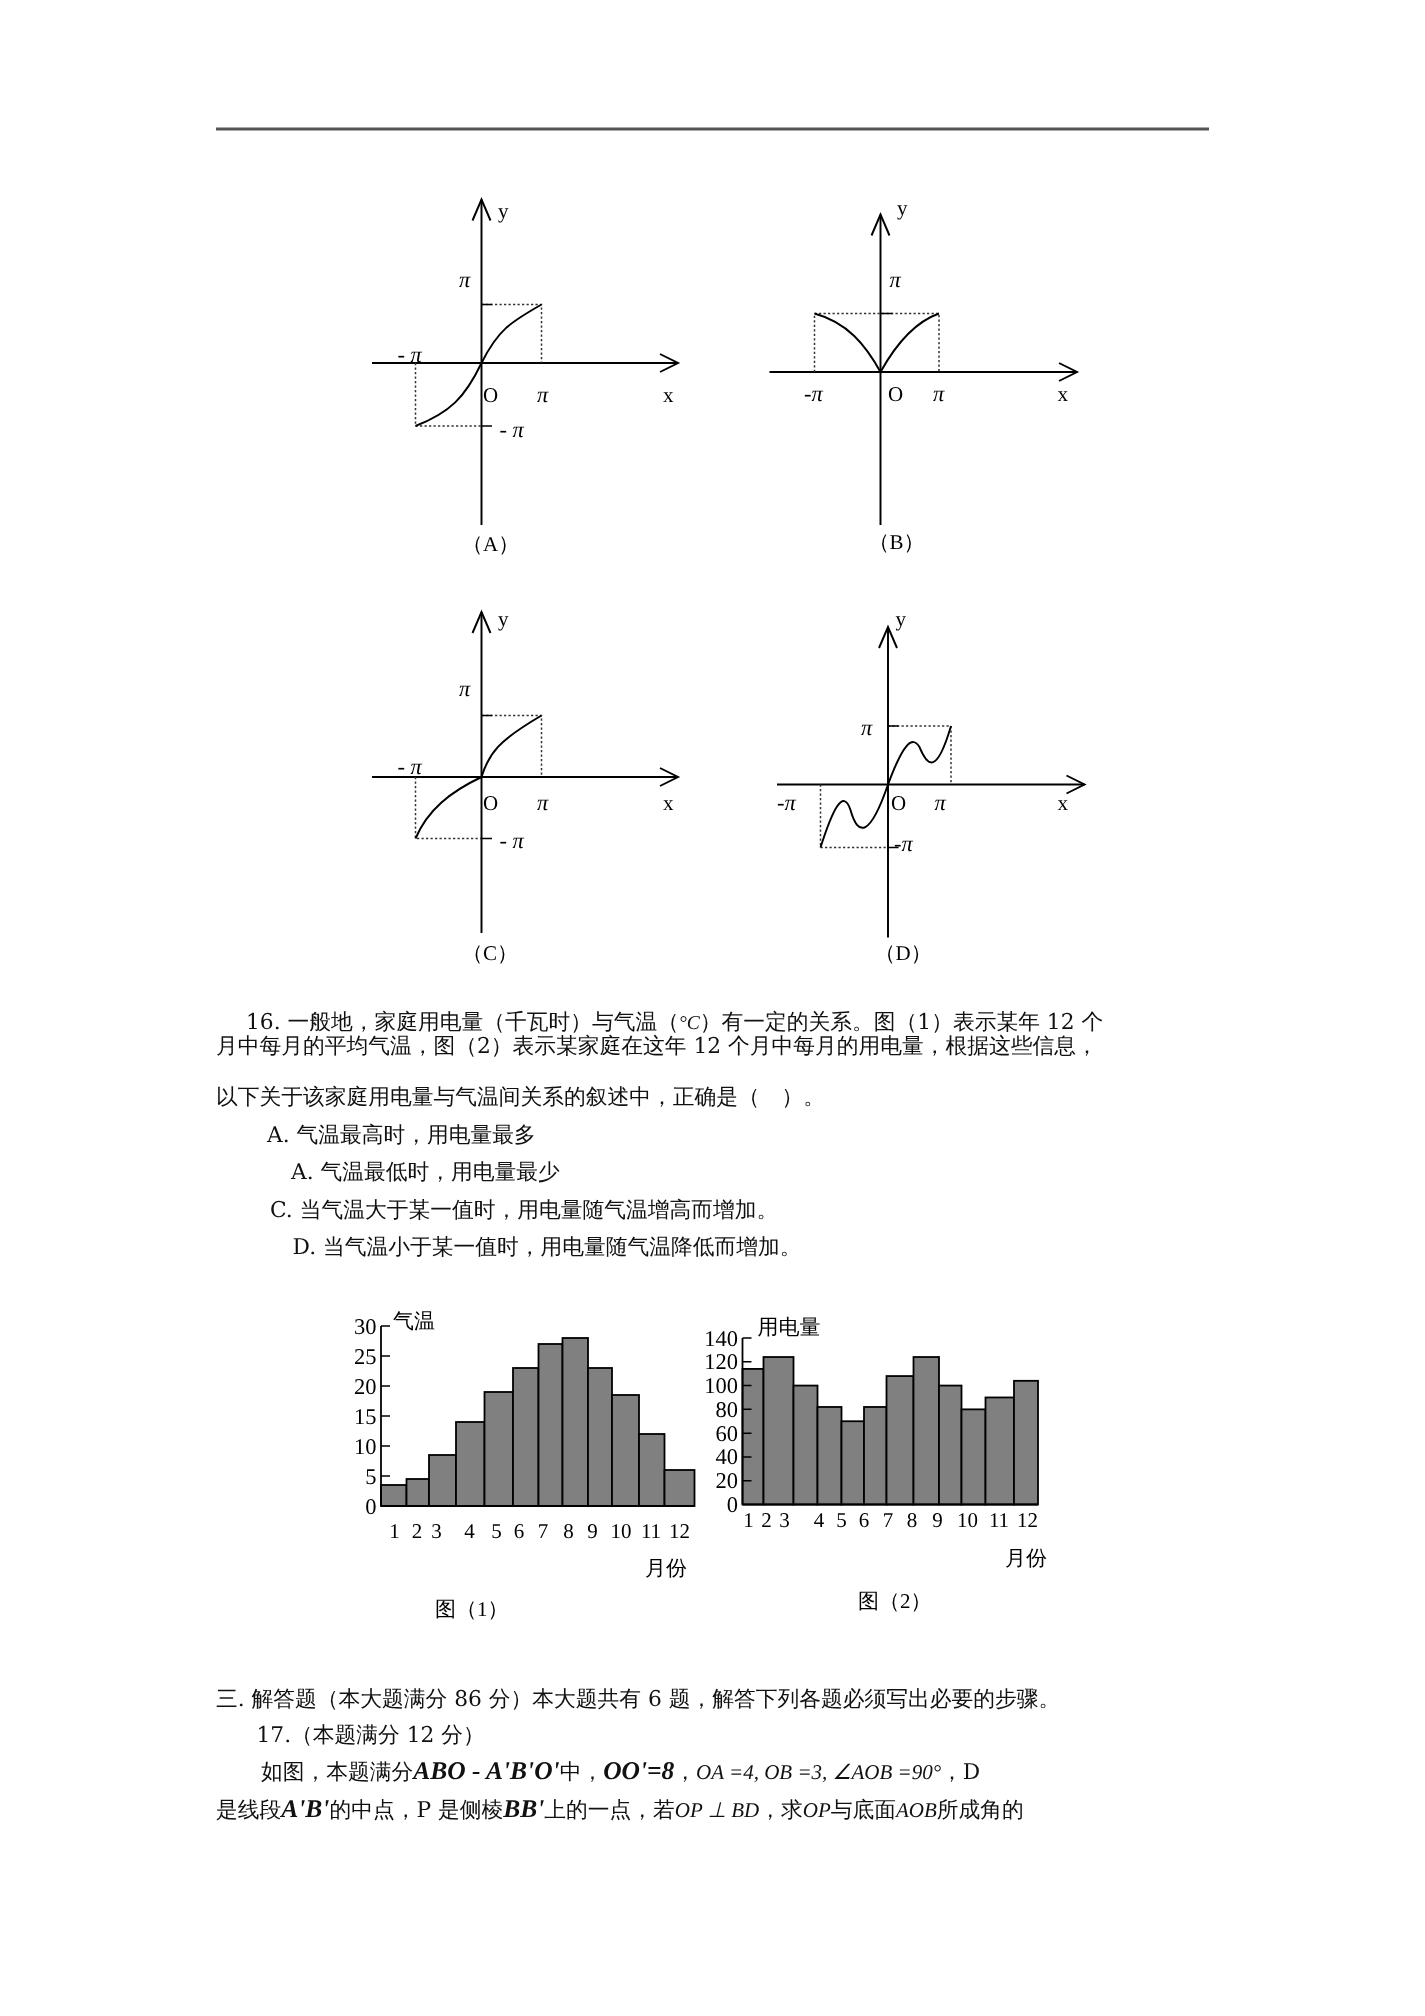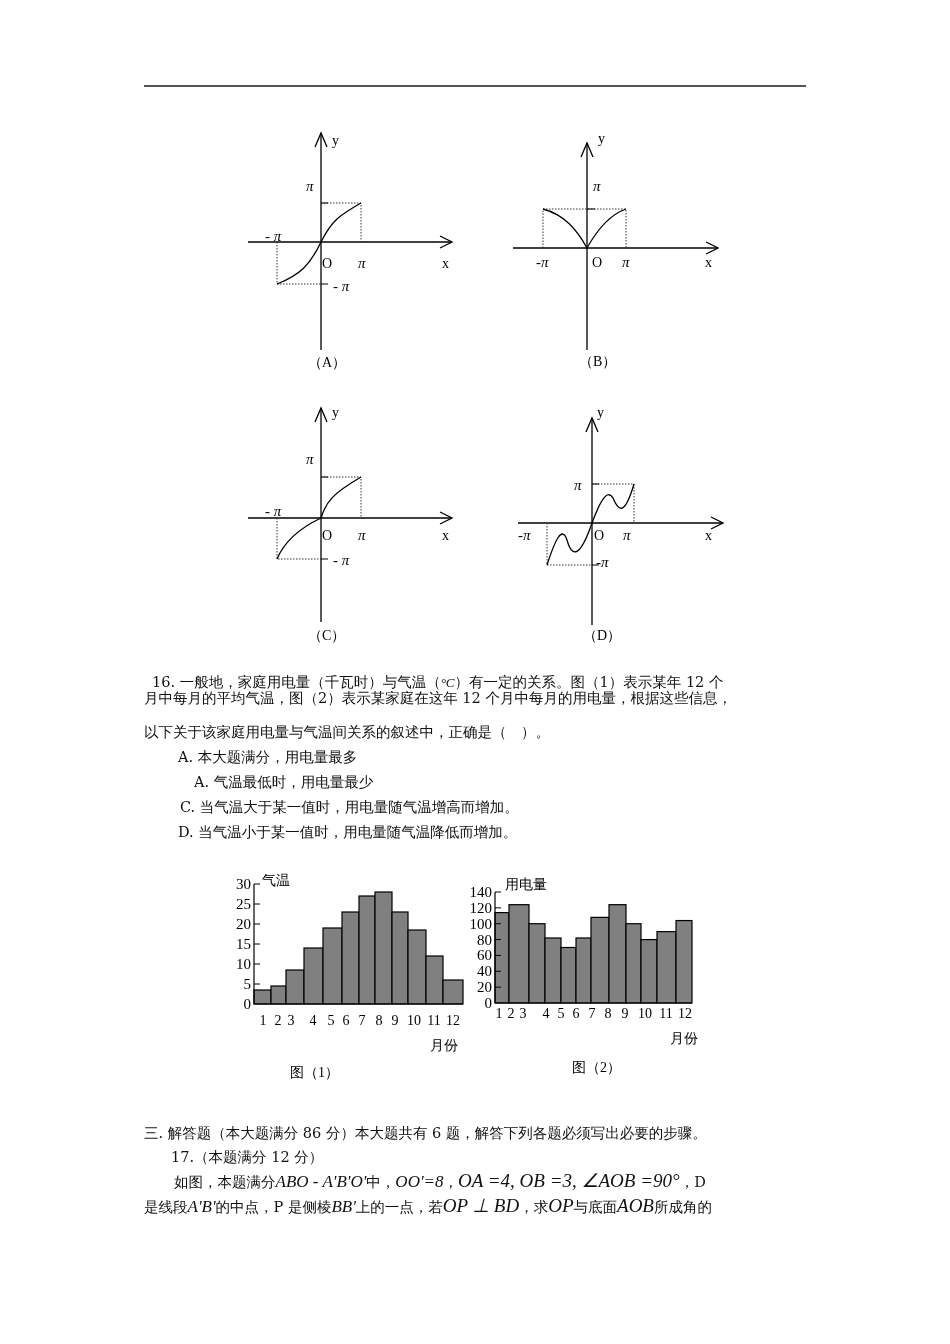--- a/index.html
+++ b/index.html
@@ -2,22 +2,22 @@
 <html><head>
 <meta charset="utf-8">
 <style>
   html, body { margin: 0; padding: 0; background: #ffffff; }
   body { width: 950px; height: 1344px; position: relative; overflow: hidden;
          font-family: "DejaVu Serif", "Liberation Serif", serif; color: #111; }
   .abs { position: absolute; }
   .rule { left: 144px; top: 85px; width: 662px; height: 2px; background: #555; }
   svg text { font-family: "Liberation Serif", "DejaVu Serif", serif; }
   .para { font-size: 14.5px; line-height: 24px; white-space: nowrap; }
-  .it { font-style: italic; font-family: "Liberation Serif", serif; font-size: 17px; }
-  .itsm { font-style: italic; font-family: "Liberation Serif", serif; font-size: 19px; }
+  .it { font-style: italic; font-family: "Liberation Serif", serif; font-size: 17px; font-weight: bold; }
+  .itsm { font-style: italic; font-family: "Liberation Serif", serif; font-size: 14px; }
 </style>
 </head>
 <body>
 
 <div class="abs rule"></div>
 
 <svg class="abs" style="left:240px;top:125px" width="230" height="255">
   <g stroke="#000" fill="none" stroke-width="1.3">
     <line x1="8" y1="117" x2="212" y2="117"></line>
       <polyline points="200,111 212,117 200,123"></polyline>
@@ -103,29 +103,29 @@
   <text x="87" y="17" font-size="14">y</text>
   <text x="195" y="140" font-size="14">x</text>
   <text x="84" y="140" font-size="14">O</text>
   <text x="64" y="90" font-size="15" font-style="italic">π</text>
   <text x="113" y="140" font-size="15" font-style="italic">π</text>
   <text x="8" y="140" font-size="15" font-style="italic">-π</text>
   <text x="86" y="167" font-size="15" font-style="italic">-π</text>
   <text x="73" y="240" font-size="14">（D）</text>
 </svg>
 
-<div class="abs para" style="left:152px;top:670px">
+<div class="abs para" style="left:164px;top:670px">
   <span>16. 一般地，家庭用电量（千瓦时）与气温（</span><span class="itsm" style="font-size:13px">°C</span><span>）有一定的关系。图（1）表示某年 12 个</span>
 </div>
 <div class="abs para" style="left:144px;top:686px">月中每月的平均气温，图（2）表示某家庭在这年 12 个月中每月的用电量，根据这些信息，</div>
 <div class="abs para" style="left:144px;top:720px">以下关于该家庭用电量与气温间关系的叙述中，正确是（　）。</div>
-<div class="abs para" style="left:178px;top:745px">A. 本大题满分，用电量最多</div>
+<div class="abs para" style="left:178px;top:745px">A. 气温最高时，用电量最多</div>
 <div class="abs para" style="left:194px;top:770px">A. 气温最低时，用电量最少</div>
 <div class="abs para" style="left:180px;top:795px">C. 当气温大于某一值时，用电量随气温增高而增加。</div>
-<div class="abs para" style="left:178px;top:820px">D. 当气温小于某一值时，用电量随气温降低而增加。</div>
+<div class="abs para" style="left:195px;top:820px">D. 当气温小于某一值时，用电量随气温降低而增加。</div>
 
 <svg class="abs" style="left:225px;top:865px" width="245" height="220" id="chart1">
   <g id="c1bars">
       <rect x="29" y="125" width="17" height="14" fill="#808080" stroke="#000" stroke-width="1.2"></rect>
       <rect x="46" y="121" width="15" height="18" fill="#808080" stroke="#000" stroke-width="1.2"></rect>
       <rect x="61" y="105" width="18" height="34" fill="#808080" stroke="#000" stroke-width="1.2"></rect>
       <rect x="79" y="83" width="19" height="56" fill="#808080" stroke="#000" stroke-width="1.2"></rect>
       <rect x="98" y="63" width="19" height="76" fill="#808080" stroke="#000" stroke-width="1.2"></rect>
       <rect x="117" y="47" width="17" height="92" fill="#808080" stroke="#000" stroke-width="1.2"></rect>
       <rect x="134" y="31" width="16" height="108" fill="#808080" stroke="#000" stroke-width="1.2"></rect>

